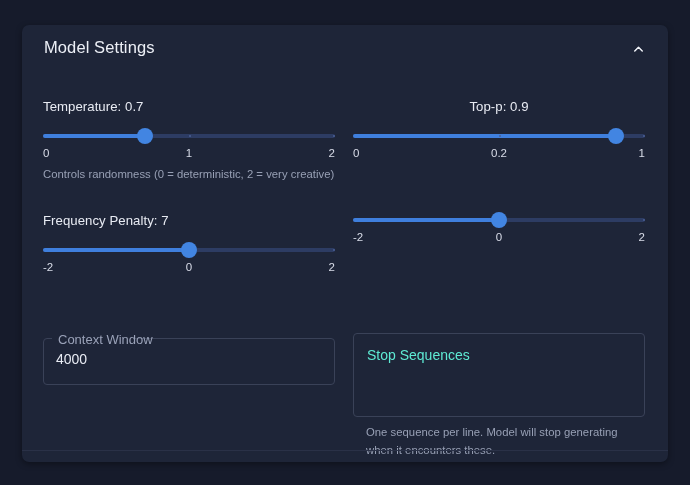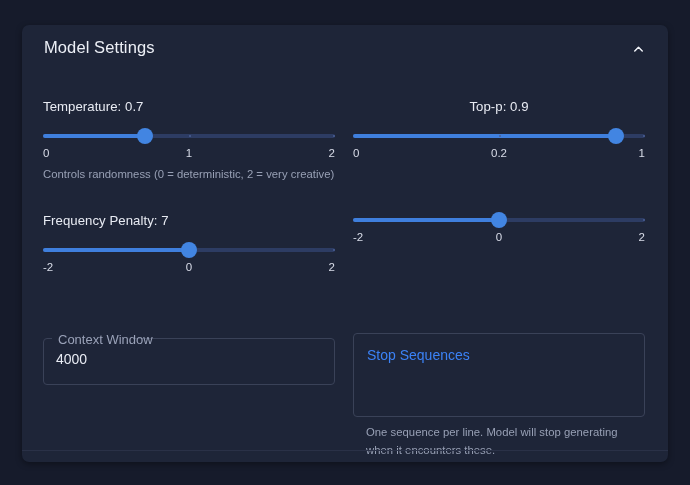--- a/index.html
+++ b/index.html
@@ -190,21 +190,21 @@
     position: relative;
     height: 84px;
     border: 1px solid #3a4258;
     border-radius: 4px;
   }
   .ta .ta-placeholder {
     position: absolute;
     left: 13px;
     top: 13px;
     font-size: 14px;
-    color: #3b82f6;
+    color: #5eead4;
   }
 
   .block-left  { position: absolute; left: 21px;  top: 266px; width: 292px; }
   .block-right { position: absolute; left: 331px; top: 261px; width: 292px; }
 
   .helper-indent { margin-left: 13px; margin-top: 7px; line-height: 1.55; }
 
   
   .card-divider {
     position: absolute;

